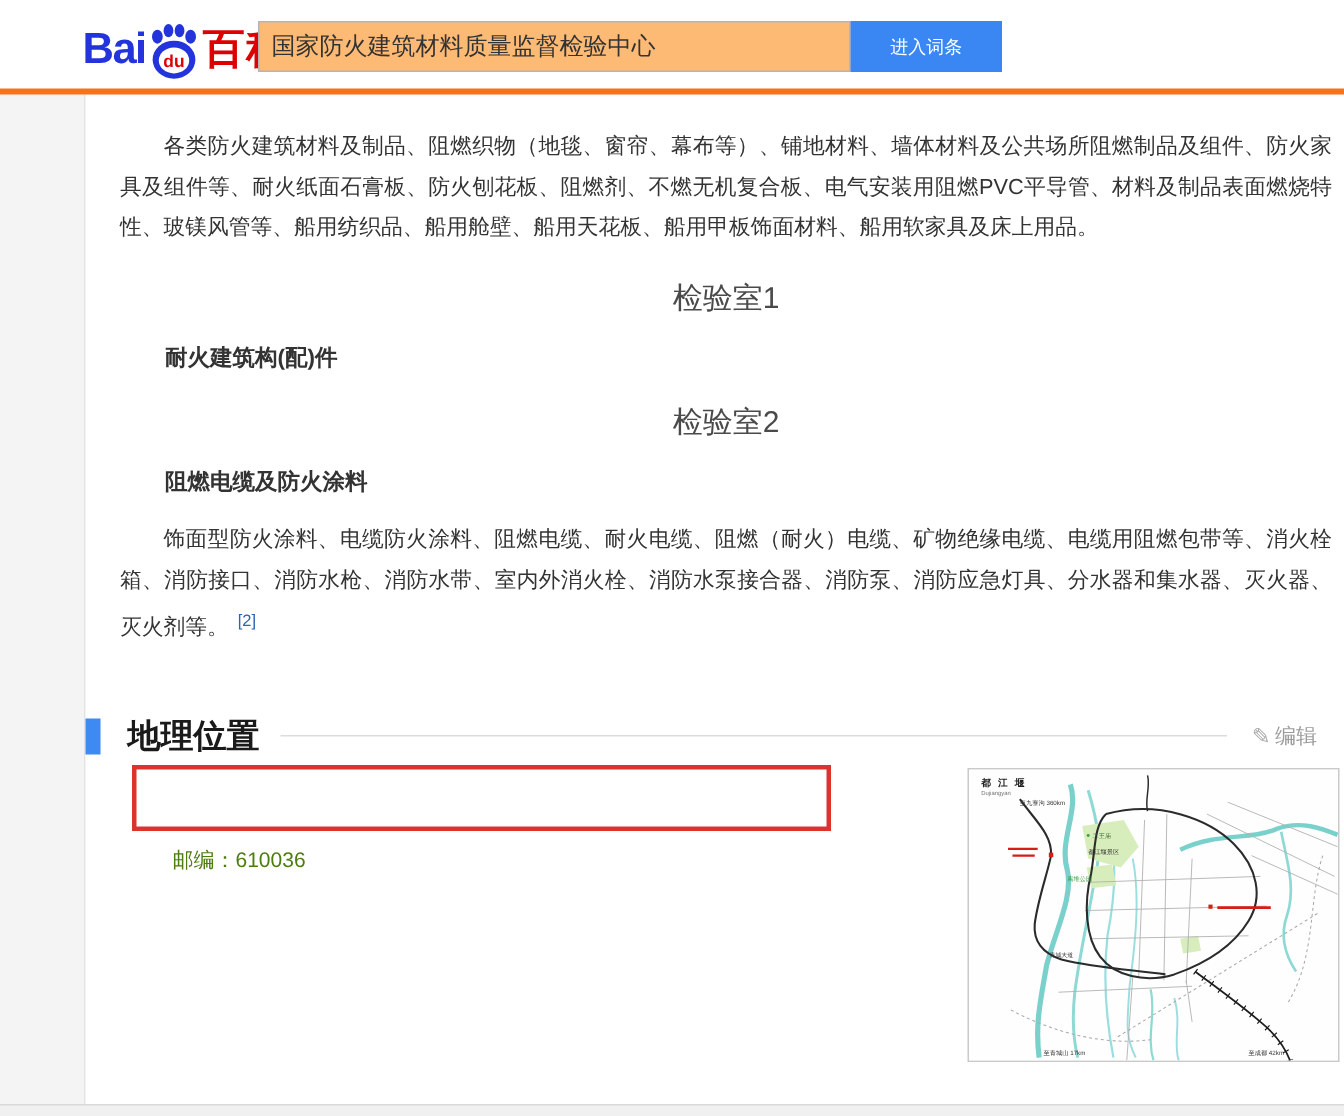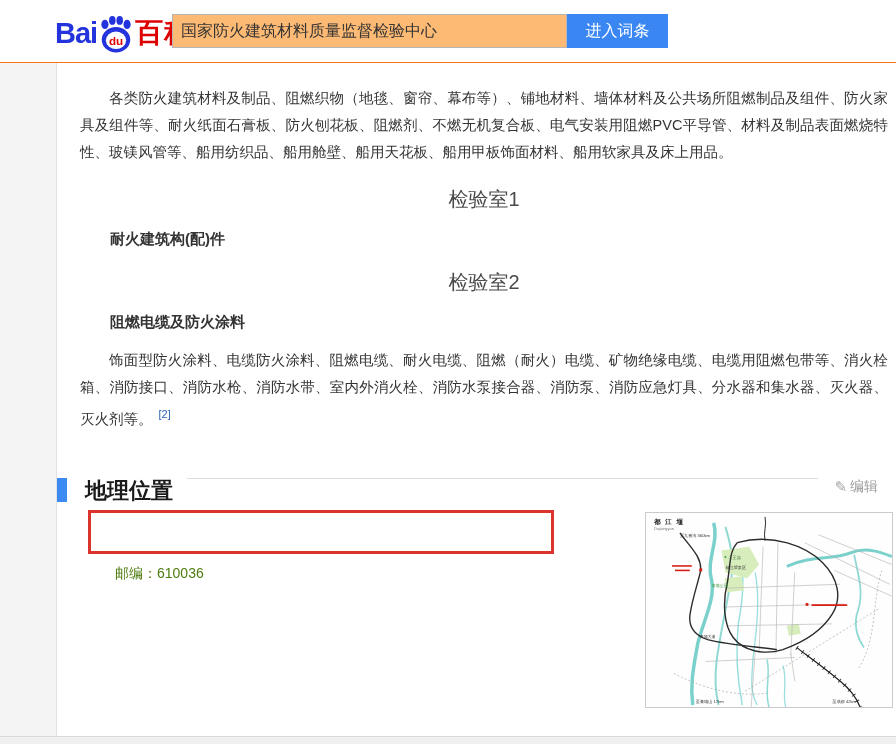--- a/index.html
+++ b/index.html
@@ -1,50 +1,50 @@
 <!DOCTYPE html>
 <html><head>
 <meta charset="utf-8">
 <style>
   * { margin:0; padding:0; box-sizing:border-box; }
   html,body { font-family:"Liberation Sans","DejaVu Sans",sans-serif; }
   .page { position:relative; width:896px; height:744px; background:#f4f4f4; overflow:hidden; }
 
   
   .topbar { position:absolute; left:0; top:0; width:896px; height:63px; background:#fff;
-            border-bottom:1px solid #f97316; z-index:5; }
+            border-bottom:4px solid #f97316; z-index:5; }
   .logo { position:absolute; left:55px; top:12px; display:flex; align-items:flex-end; height:40px; }
   .logo-bai { font-size:29px; font-weight:bold; color:#2434dc; letter-spacing:-1px; line-height:38px; }
   .logo-paw { width:36px; height:38px; margin:0 1px -2px 1px; }
   .logo-baike { font-size:28px; font-weight:bold; color:#de0102; letter-spacing:1px; line-height:38px; }
   .search-input { position:absolute; left:172px; top:14px; width:395px; height:34px;
                   border:1px solid #b5b5b5; font-size:16px; color:#333; padding:0 8px;
                   font-family:inherit; outline:none; background:#fdba74; }
   .enter-btn { position:absolute; left:567px; top:14px; width:101px; height:34px;
-               background:#3a87f4; color:#fff; font-size:16px; border:none; cursor:pointer;
+               background:#3a87f4; color:#fff; font-size:12px; border:none; cursor:pointer;
                font-family:inherit; }
 
   
   .gutter { position:absolute; left:0; top:63px; width:57px; height:673px; background:#f4f4f4;
             border-right:1px solid #e2e2e2; }
   .bottom-strip { position:absolute; left:0; top:736px; width:896px; height:8px;
                   background:#f0f0f0; border-top:1px solid #d9d9d9; }
   .card { position:absolute; left:57px; top:63px; width:839px; height:673px; background:#fff;
           padding:0 8px 0 23px; }
 
   
   .para { font-size:14.5px; line-height:27px; color:#333; text-align:justify; text-indent:2em; }
   .p1 { margin-top:22px; }
   .p2, .p3 { margin-top:15px; }
   .lab-heading { margin-top:20px; font-size:20px; font-weight:400; color:#4a4a4a; line-height:26px;text-align:center; }
   .sub-bold { margin-top:17px; font-size:15px; font-weight:bold; color:#333; text-indent:2em; line-height:20px; }
   sup.ref { color:#2d64b3; font-size:11px; margin-left:6px; }
 
   
-  .loc-header { display:flex; align-items:flex-start; margin-top:45px; margin-left:-23px; height:26px; }
+  .loc-header { display:flex; align-items:center; margin-top:45px; margin-left:-23px; height:26px; }
   .blue-bar { width:10px; height:24px; background:#3d8af2; }
   .loc-title { font-size:22px; font-weight:bold; color:#1a1a1a; margin-left:18px; line-height:26px; }
   .loc-rule { flex:1; height:1px; background:#dcdcdc; margin:0 16px 0 14px; }
   .edit-link { display:flex; align-items:center; color:#9c9c9c; font-size:14px; cursor:pointer; margin-right:10px; }
   .edit-link .pencil { font-size:15px; margin-right:3px; color:#a9a9a9; }
 
   .loc-body { position:relative; height:206px; }
   .red-box { position:absolute; left:8px; top:6px; width:466px; height:44px;
              border:3px solid #da342c; pointer-events:none; }
   .address { position:absolute; left:35px; top:19px; font-size:14px; color:#333; }

